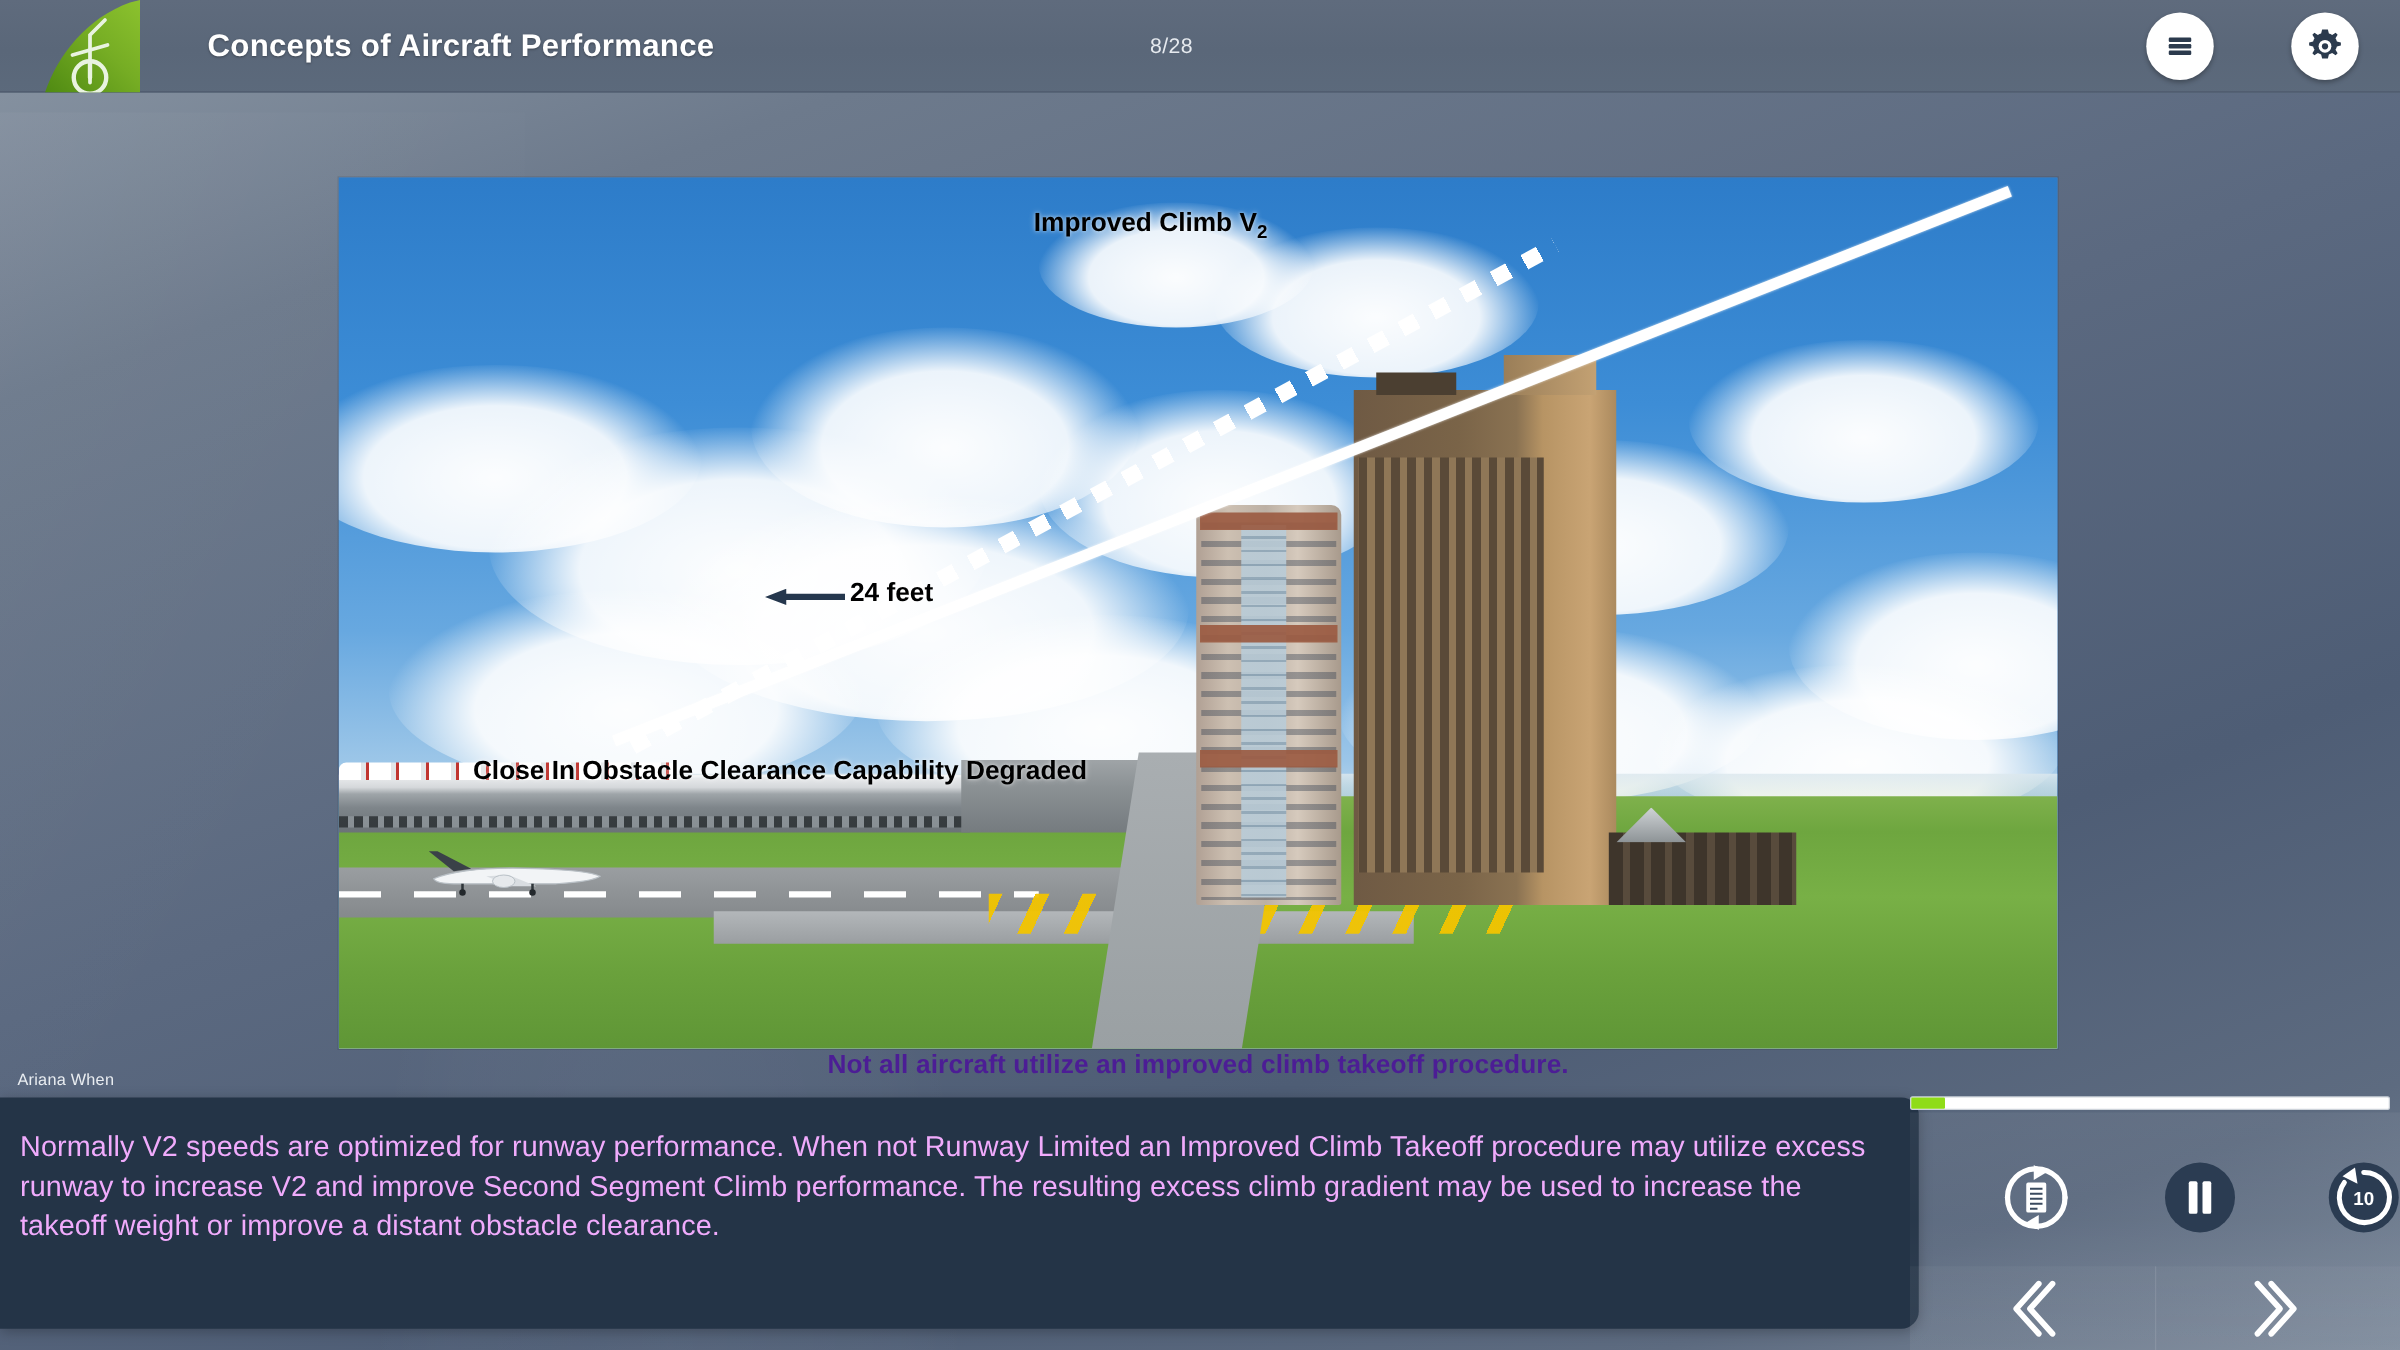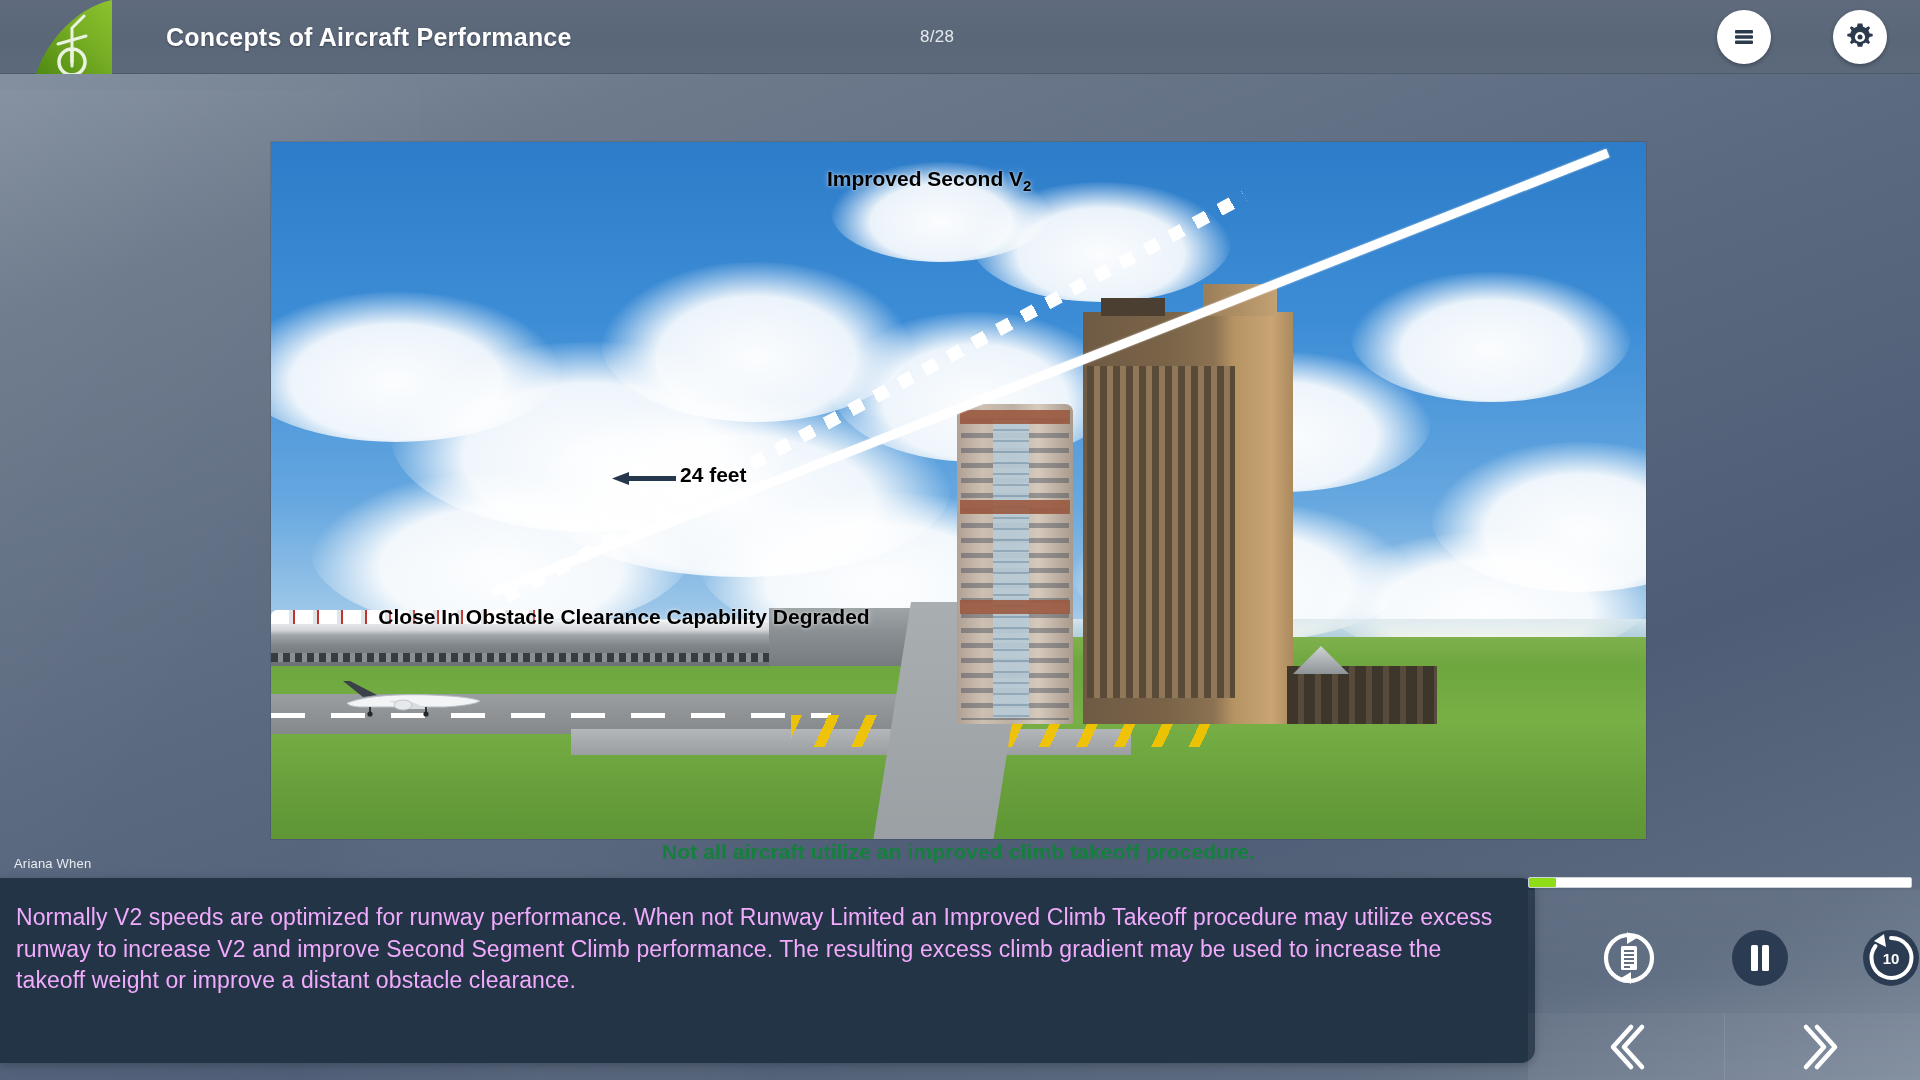--- a/index.html
+++ b/index.html
@@ -337,21 +337,21 @@
   }
 
   
   #caption {
     position: absolute;
     left: 271px; top: 840px;
     width: 1375px;
     text-align: center;
     font-size: 21px;
     font-weight: bold;
-    color: #15803d;
+    color: #4c1d95;
     letter-spacing: .1px;
   }
 
   
   #presenter {
     position: absolute;
     left: 14px; top: 856px;
     font-size: 13px;
     color: #e9edf1;
     letter-spacing: .2px;
@@ -539,21 +539,21 @@
     <div class="cap2"></div>
     <div class="fins"></div>
   </div>
 
   <div class="bldg-low"></div>
   <div class="bldg-low-roof"></div>
 
   <div class="solid-path" style="left:222px; top:446px; width:1200px; height:9px; transform: rotate(-21.5deg);"></div>
   <div class="dotted-path" style="left:238px; top:448px; width:840px; height:13px; transform: rotate(-28.5deg);"></div>
 
-  <div class="anno" id="anno-improved-v2"><span>Improved Second V</span><sub>2</sub></div>
+  <div class="anno" id="anno-improved-v2"><span>Improved Climb V</span><sub>2</sub></div>
 
 
   <div id="arrow-35">
     <svg width="64" height="13" viewBox="0 0 64 13">
       <path d="M0 6.5 L17 0 L17 4 L64 4 L64 9 L17 9 L17 13 Z" fill="#25374d"></path>
     </svg>
   </div>
   <div class="anno" id="anno-35feet">24 feet</div>
 
   <div class="anno" id="anno-closein">Close In Obstacle Clearance Capability Degraded</div>

